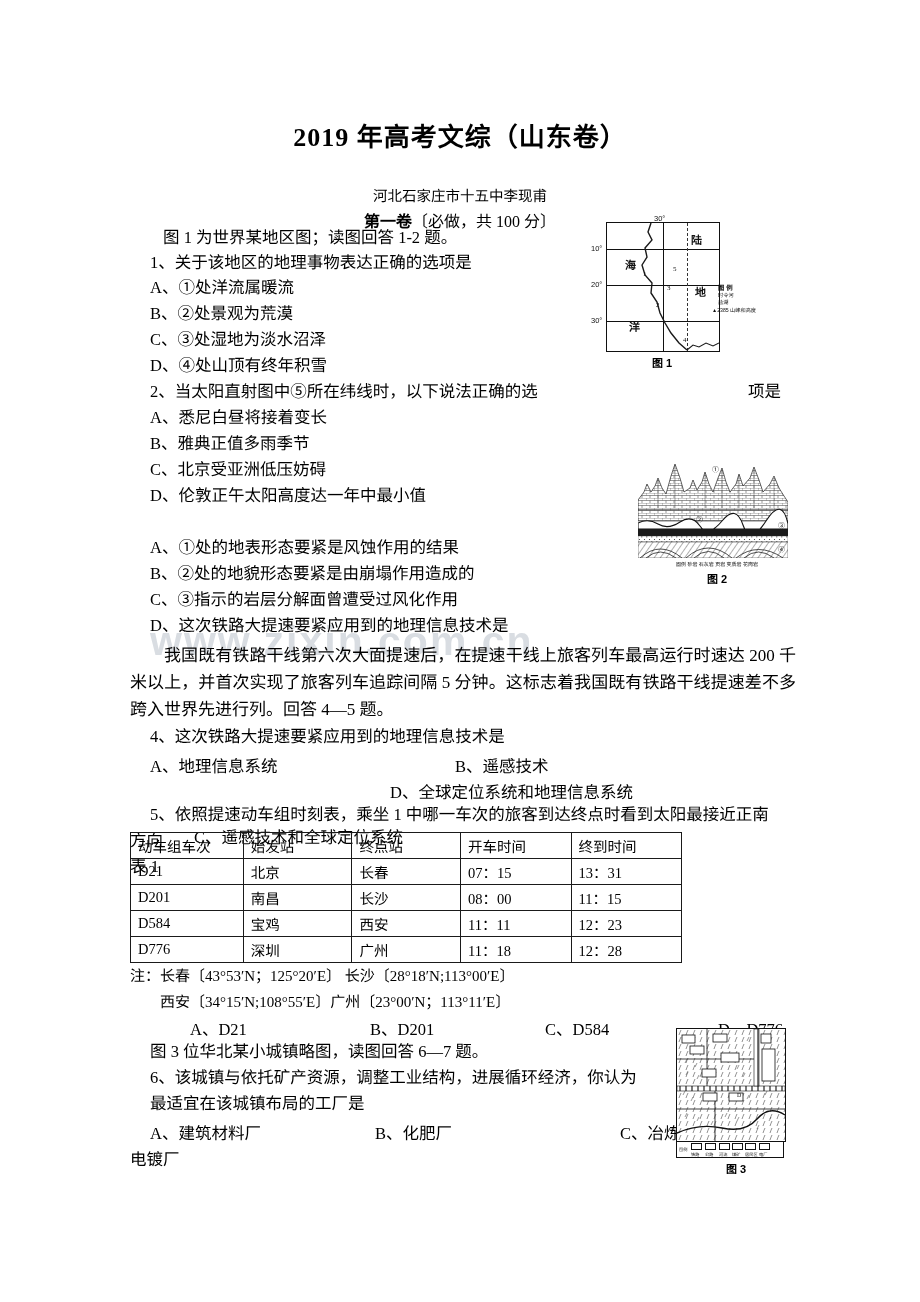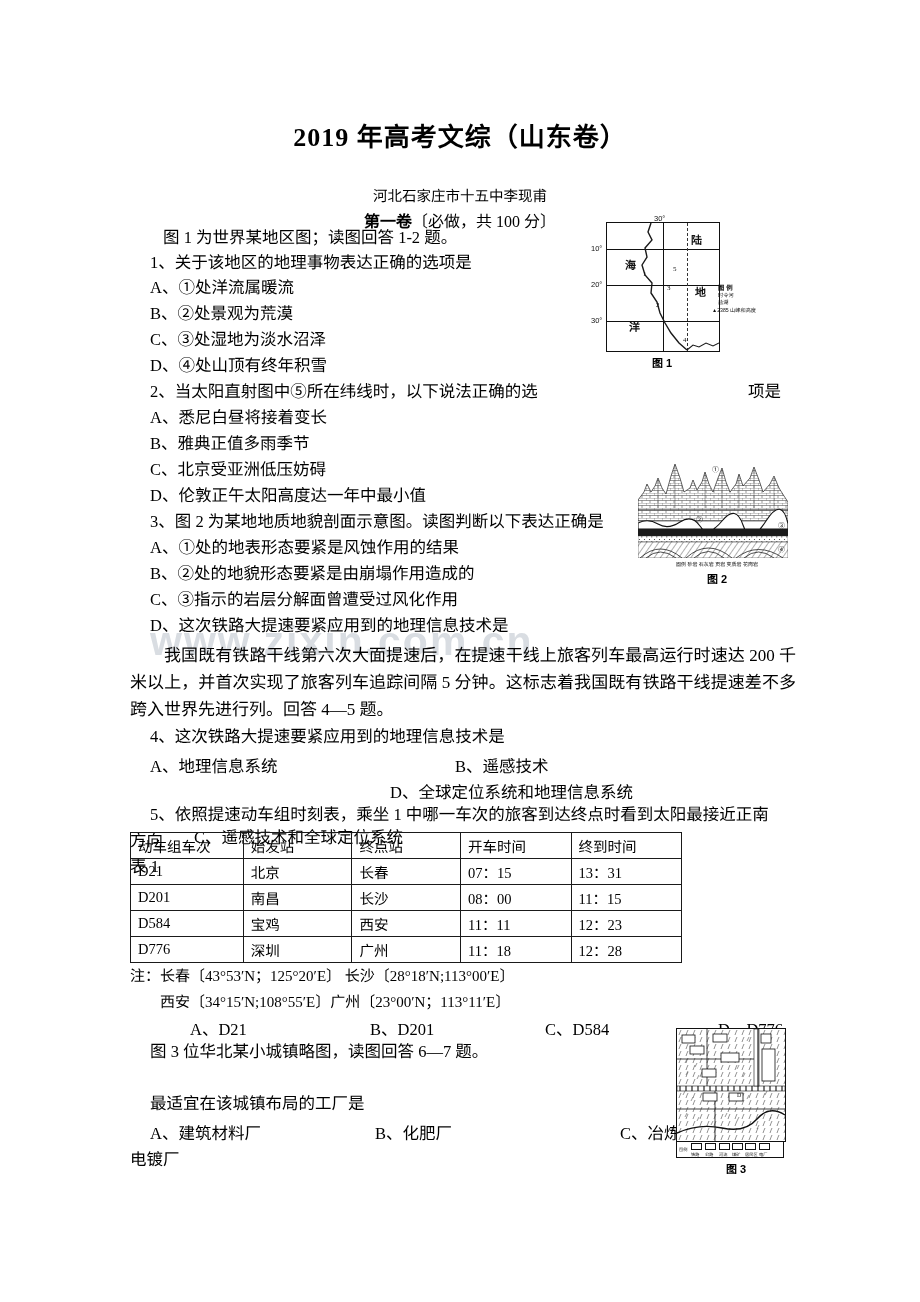--- a/index.html
+++ b/index.html
@@ -262,21 +262,20 @@
     <div class="ln" style="left:150px; top:330px;">C、③处湿地为淡水沼泽</div>
     <div class="ln" style="left:150px; top:356px;">D、④处山顶有终年积雪</div>
 
     <div class="ln" style="left:150px; top:382px;">2、当太阳直射图中⑤所在纬线时，以下说法正确的选</div>
     <div class="ln" style="left:748px; top:382px;">项是</div>
     <div class="ln" style="left:150px; top:408px;">A、悉尼白昼将接着变长</div>
     <div class="ln" style="left:150px; top:434px;">B、雅典正值多雨季节</div>
     <div class="ln" style="left:150px; top:460px;">C、北京受亚洲低压妨碍</div>
     <div class="ln" style="left:150px; top:486px;">D、伦敦正午太阳高度达一年中最小值</div>
 
-    <div class="ln" style="left:150px; top:512px;">3、图 2 为某地地质地貌剖面示意图。读图判断以下表达正确是</div>
     <div class="ln" style="left:150px; top:564px;">B、②处的地貌形态要紧是由崩塌作用造成的</div>
     <div class="ln" style="left:150px; top:538px;">A、①处的地表形态要紧是风蚀作用的结果</div>
     <div class="ln" style="left:150px; top:590px;">C、③指示的岩层分解面曾遭受过风化作用</div>
     <div class="ln" style="left:150px; top:616px;">D、这次铁路大提速要紧应用到的地理信息技术是</div>
 
     <div class="ln wrapblock indent2" style="left:130px; top:642px; width:666px; font-size:17px;">我国既有铁路干线第六次大面提速后，在提速干线上旅客列车最高运行时速达 200 千米以上，并首次实现了旅客列车追踪间隔 5 分钟。这标志着我国既有铁路干线提速差不多跨入世界先进行列。回答 4—5 题。</div>
 
     <div class="ln" style="left:150px; top:727px;">4、这次铁路大提速要紧应用到的地理信息技术是</div>
     <div class="optrow" style="left:150px; top:753px;">A、地理信息系统</div>
     <div class="optrow" style="left:455px; top:753px;">B、遥感技术</div>
@@ -338,20 +337,21 @@
 
     <div class="note" style="left:130px; top:964px;">注：长春〔43°53′N；125°20′E〕    长沙〔28°18′N;113°00′E〕</div>
     <div class="note" style="left:160px; top:990px;">西安〔34°15′N;108°55′E〕广州〔23°00′N；113°11′E〕</div>
 
     <div class="optrow" style="left:190px; top:1016px;">A、D21</div>
     <div class="optrow" style="left:370px; top:1016px;">B、D201</div>
     <div class="optrow" style="left:545px; top:1016px;text-align:right;">C、D584</div>
     <div class="optrow" style="left:718px; top:1016px;">D、D776</div>
 
     <div class="ln" style="left:150px; top:1042px;">图 3 位华北某小城镇略图，读图回答 6—7 题。</div>
+    <div class="ln" style="left:150px; top:1068px;">6、该城镇与依托矿产资源，调整工业结构，进展循环经济，你认为</div>
     <div class="ln" style="left:150px; top:1094px;">最适宜在该城镇布局的工厂是</div>
     <div class="optrow" style="left:150px; top:1120px;">A、建筑材料厂</div>
     <div class="optrow" style="left:375px; top:1120px;">B、化肥厂</div>
     <div class="optrow" style="left:620px; top:1120px;">C、冶炼厂</div>
     <div class="optrow" style="left:130px; top:1146px;">电镀厂</div>
 
   </div>
 
   <div class="fig" id="figure1">
     <div class="f1-box">

